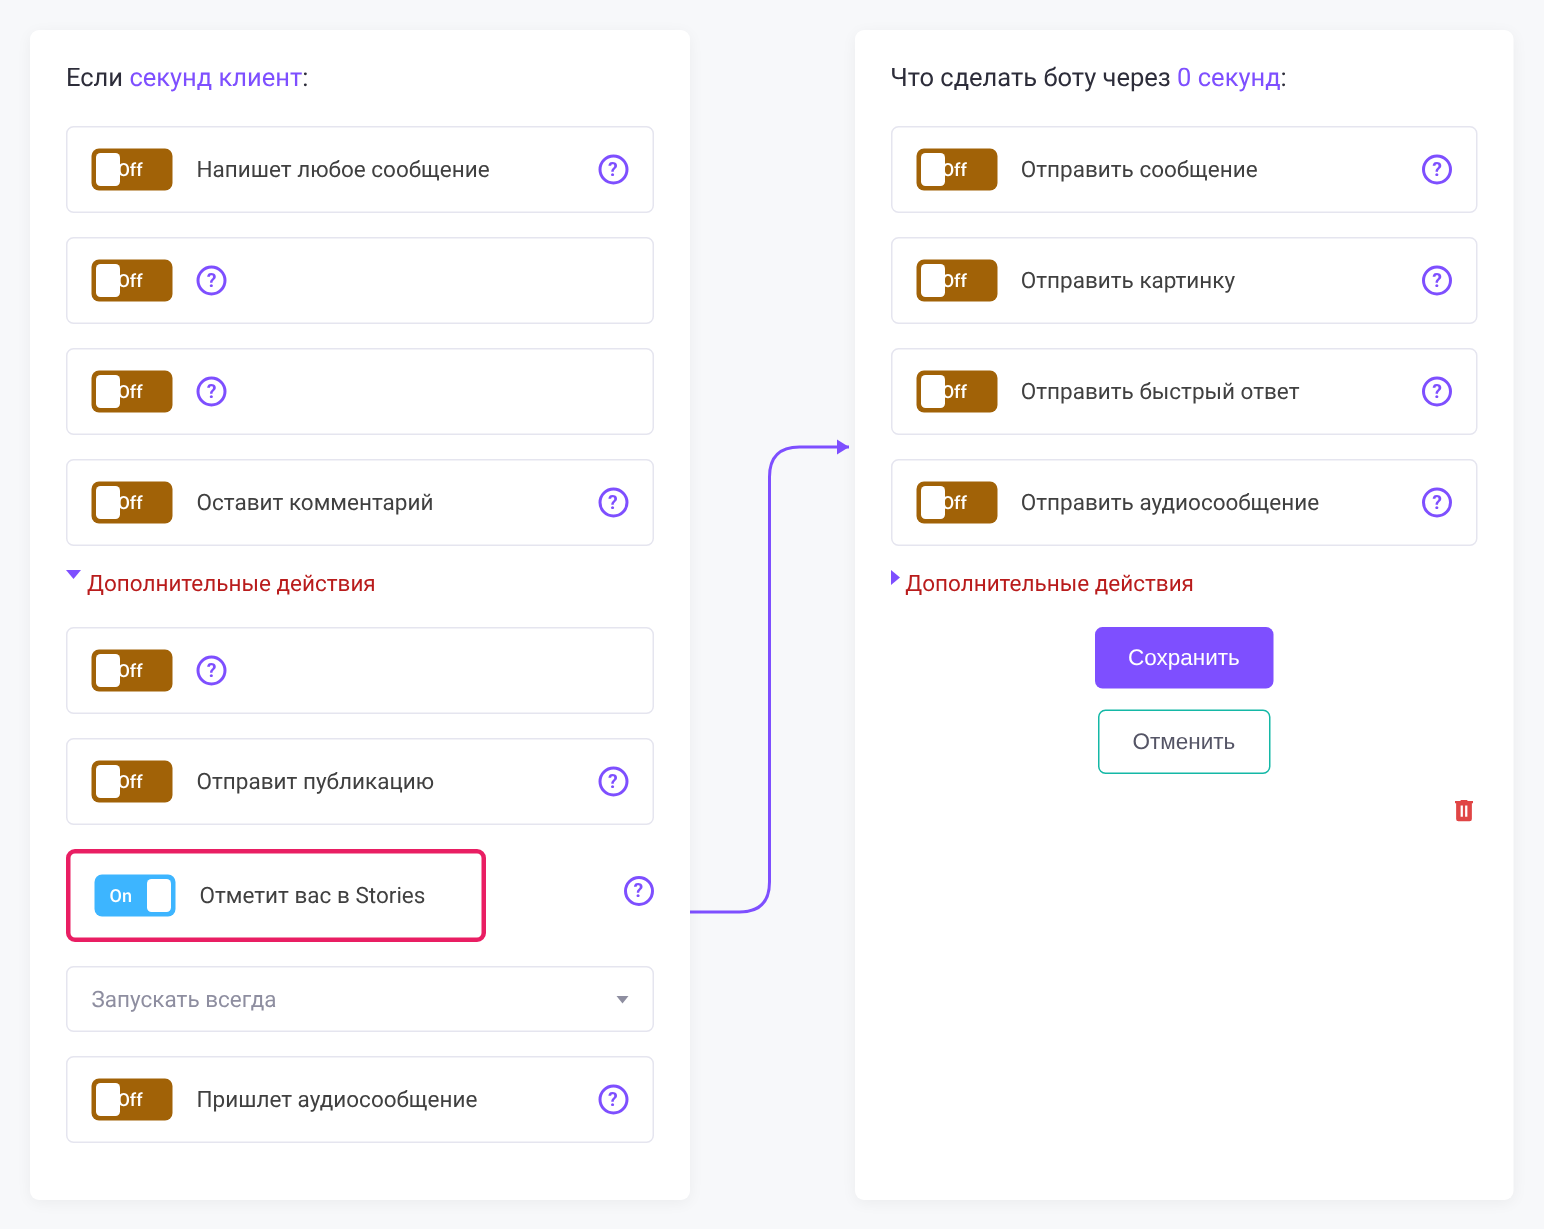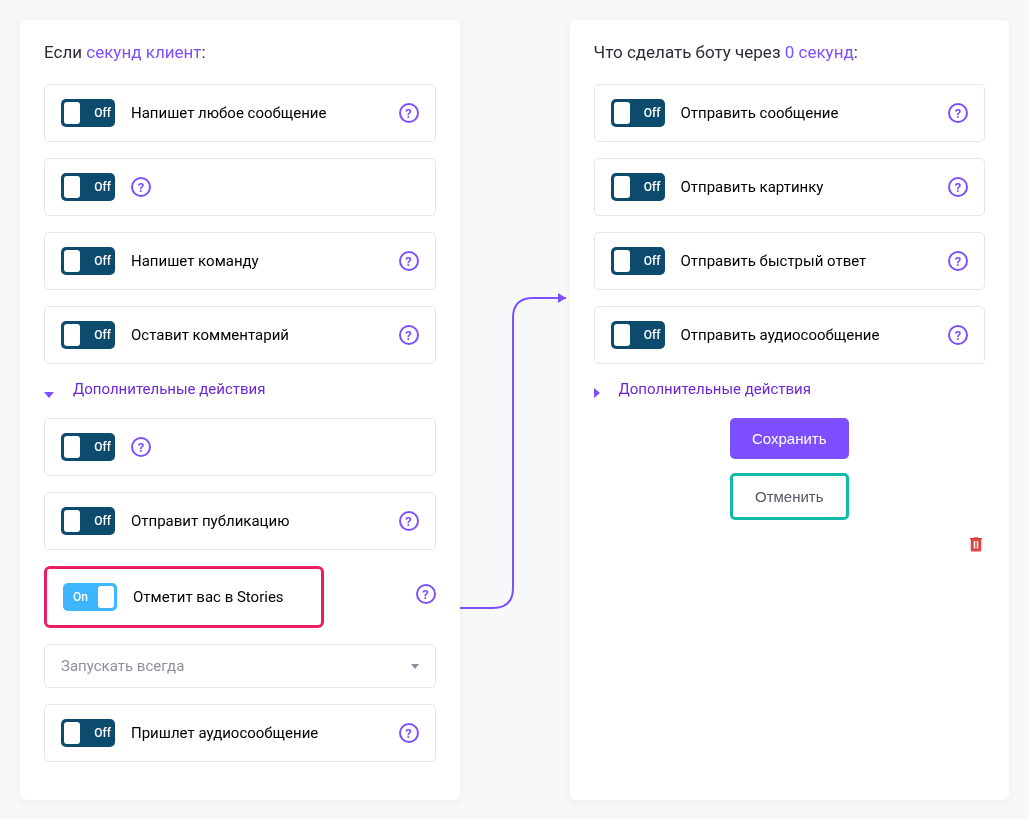--- a/index.html
+++ b/index.html
@@ -51,23 +51,23 @@
     position: relative;
     cursor: pointer;
     display: flex;
     align-items: center;
     font-size: 12px;
     font-weight: 500;
     color: #fff;
     flex-shrink: 0;
   }
   .toggle.off {
-    background: #0c4a6e;
+    background: #a16207;
     justify-content: flex-end;
-    padding-right: 4px;
+    padding-right: 20px;
   }
   .toggle.off::before {
     content: "";
     position: absolute;
     left: 3px; top: 3px;
     width: 16px; height: 22px;
     background: #fff;
     border-radius: 3px;
   }
   .toggle.on {
@@ -78,44 +78,44 @@
   .toggle.on::after {
     content: "";
     position: absolute;
     right: 3px; top: 3px;
     width: 16px; height: 22px;
     background: #fff;
     border-radius: 3px;
   }
   .row-label {
     flex: 1;
-    color: #000000;
+    color: #404040;
     font-size: 15px;
   }
   .help-icon {
     width: 20px; height: 20px;
     border: 2px solid #7e4fff;
     border-radius: 50%;
     color: #7e4fff;
     display: flex;
     align-items: center;
     justify-content: center;
     font-size: 13px;
     font-weight: 700;
     flex-shrink: 0;
     cursor: pointer;
   }
   .section-toggle {
-    color: #6d28d9;
+    color: #b91c1c;
     font-size: 15px;
     margin: 8px 0 20px 0;
     cursor: pointer;
     display: flex;
-    align-items: flex-end;
-    gap: 19px;
+    align-items: flex-start;
+    gap: 4px;
   }
   .chev {
     width: 0; height: 0;
     display: inline-block;
   }
   .chev.down {
     border-left: 5px solid transparent;
     border-right: 5px solid transparent;
     border-top: 6px solid #7e4fff;
   }
@@ -149,21 +149,21 @@
     flex-direction: column;
   }
   .btn {
     padding: 12px 22px;
     border-radius: 5px;
     font-size: 15px;
     cursor: pointer;
     border: none;
   }
   .btn.primary { background: #7e4fff; color: #fff; }
-  .btn.secondary { background: #fff; color: #555566; border: 3px solid #14b8a6; text-align: right; }
+  .btn.secondary { background: #fff; color: #555566; border: 1px solid #14b8a6; text-align: right; }
   .trash {
     margin-left: auto;
     color: #e04545;
     cursor: pointer;
   }
   .trash svg { width: 18px; height: 20px; }
   
   .connector {
     position: absolute;
     pointer-events: none;
@@ -195,21 +195,20 @@
     <div class="row">
       <div class="toggle off">
           <span>Off</span>
         </div>
       <div class="help-icon">?</div>
     </div>
     <div class="row">
       <div class="toggle off">
           <span>Off</span>
         </div>
-      <div class="row-label">Напишет команду</div>
       <div class="help-icon">?</div>
     </div>
     <div class="row">
       <div class="toggle off">
           <span>Off</span>
         </div>
       <div class="row-label">Оставит комментарий</div>
       <div class="help-icon">?</div>
     </div>
 

